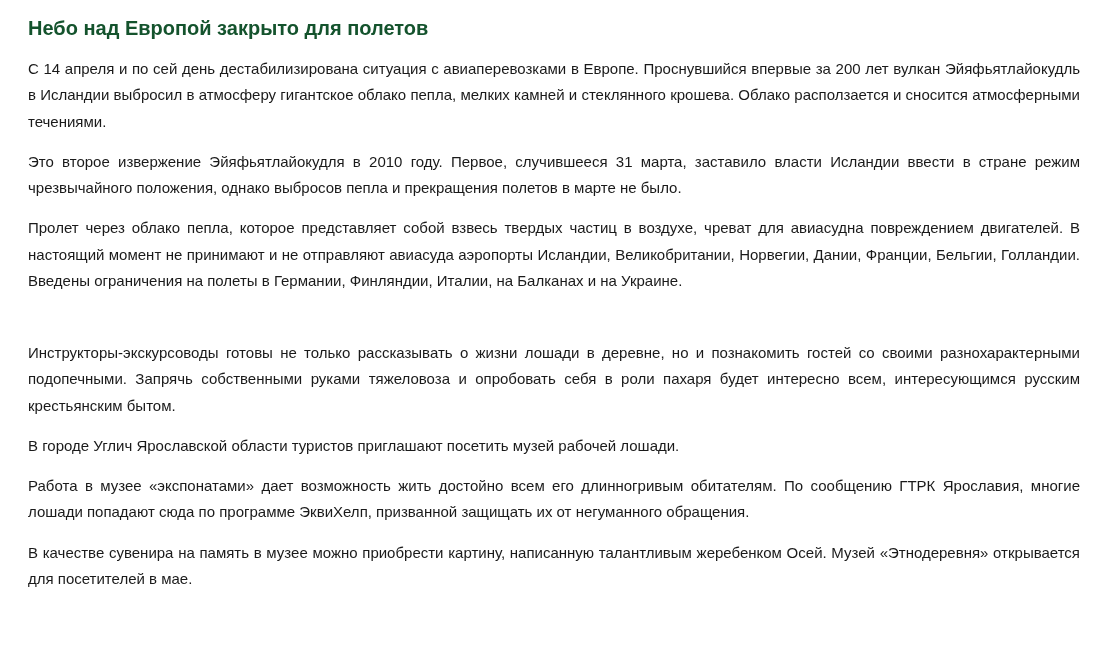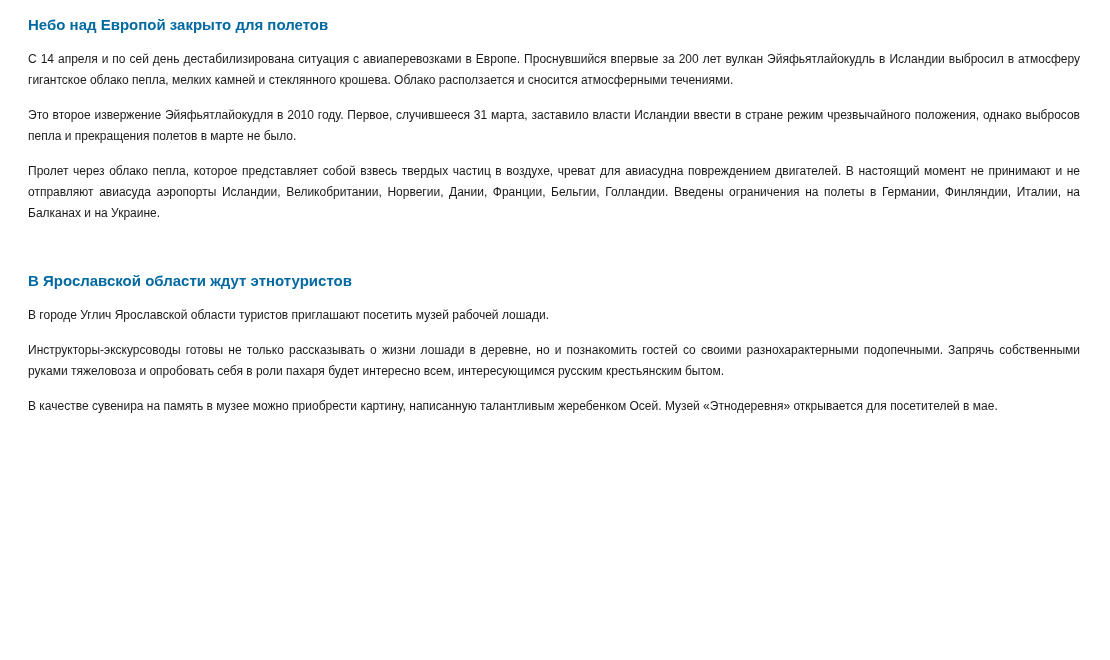--- a/index.html
+++ b/index.html
@@ -17,28 +17,28 @@
   .page {
     box-sizing: border-box;
     width: 1110px;
     height: 660px;
     padding: 14px 30px 0 28px;
   }
   .article {
     margin: 0;
   }
   .article-title {
-    font-size: 15px;
+    font-size: 20px;
     font-weight: bold;
     margin: 0 0 14px 0;
     line-height: 1.4;
-    color: #0369a1;
+    color: #14532d;
   }
   .article p {
-    font-size: 12px;
+    font-size: 15px;
     line-height: 1.75;
     margin: 0 0 14px 0;
     text-align: justify;
   }
   .article + .article {
     margin-top: 46px;
   }
 </style>
 </head>
 <body>
@@ -46,19 +46,19 @@
 <div class="page">
 
   <div class="article">
     <h1 class="article-title">Небо над Европой закрыто для полетов</h1>
     <p>С 14 апреля и по сей день дестабилизирована ситуация с авиаперевозками в Европе. Проснувшийся впервые за 200 лет вулкан Эйяфьятлайокудль в Исландии выбросил в атмосферу гигантское облако пепла, мелких камней и стеклянного крошева. Облако расползается и сносится атмосферными течениями.</p>
     <p>Это второе извержение Эйяфьятлайокудля в 2010 году. Первое, случившееся 31 марта, заставило власти Исландии ввести в стране режим чрезвычайного положения, однако выбросов пепла и прекращения полетов в марте не было.</p>
     <p>Пролет через облако пепла, которое представляет собой взвесь твердых частиц в воздухе, чреват для авиасудна повреждением двигателей. В настоящий момент не принимают и не отправляют авиасуда аэропорты Исландии, Великобритании, Норвегии, Дании, Франции, Бельгии, Голландии. Введены ограничения на полеты в Германии, Финляндии, Италии, на Балканах и на Украине.</p>
   </div>
 
   <div class="article">
-    <h1 class="article-title">В Ярославской области ждут этнотуристов</h1>
+    <p>Инструкторы-экскурсоводы готовы не только рассказывать о жизни лошади в деревне, но и познакомить гостей со своими разнохарактерными подопечными. Запрячь собственными руками тяжеловоза и опробовать себя в роли пахаря будет интересно всем, интересующимся русским крестьянским бытом.</p>
     <p>В городе Углич Ярославской области туристов приглашают посетить музей рабочей лошади.</p>
-    <p>Инструкторы-экскурсоводы готовы не только рассказывать о жизни лошади в деревне, но и познакомить гостей со своими разнохарактерными подопечными. Запрячь собственными руками тяжеловоза и опробовать себя в роли пахаря будет интересно всем, интересующимся русским крестьянским бытом.</p>
+    <p>Работа в музее «экспонатами» дает возможность жить достойно всем его длинногривым обитателям. По сообщению ГТРК Ярославия, многие лошади попадают сюда по программе ЭквиХелп, призванной защищать их от негуманного обращения.</p>
     <p>В качестве сувенира на память в музее можно приобрести картину, написанную талантливым жеребенком Осей. Музей «Этнодеревня» открывается для посетителей в мае.</p>
   </div>
 
 </div>
 
 </body></html>

